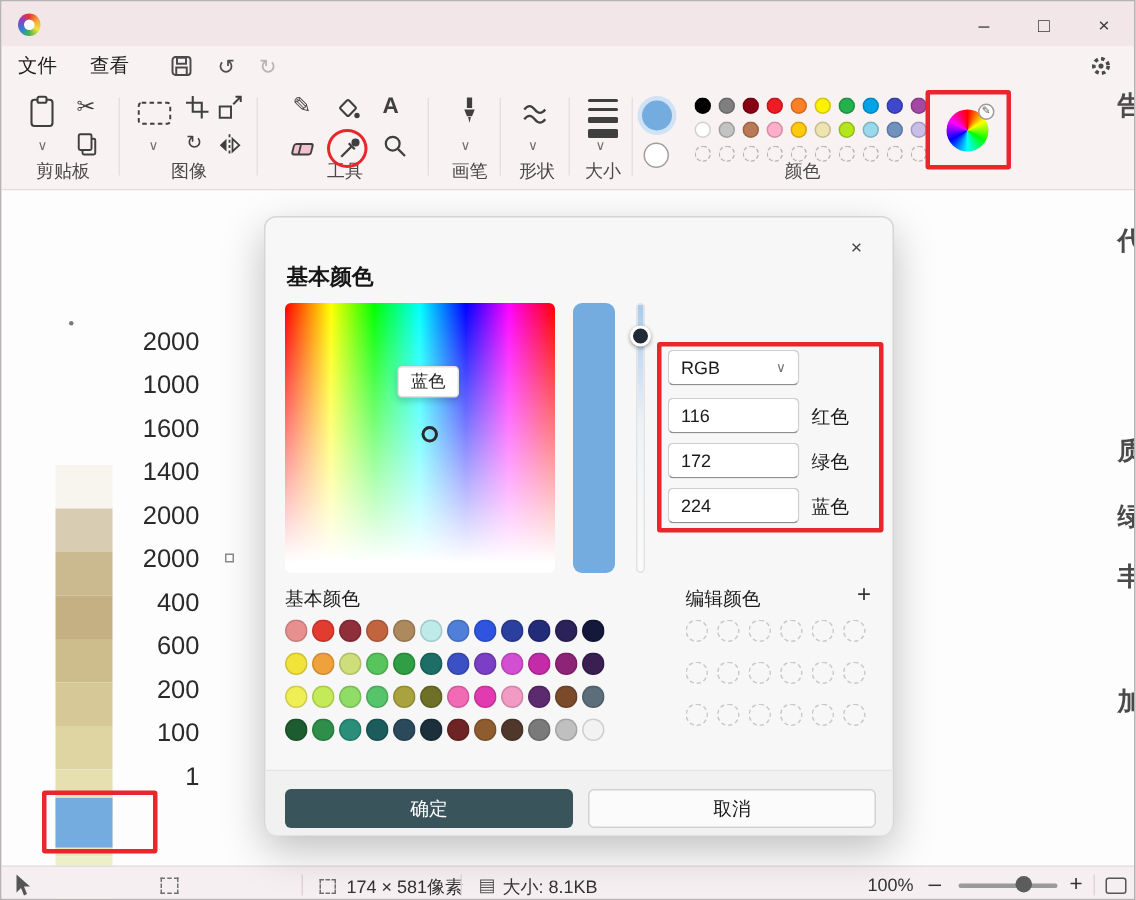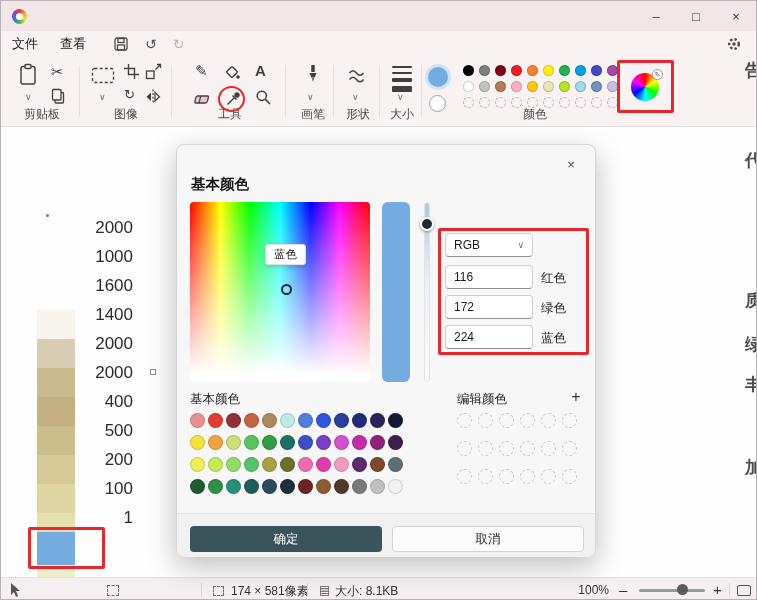--- a/index.html
+++ b/index.html
@@ -323,21 +323,21 @@
       </div>
     <span class="speck" style="top:87px;left:45px"></span>
     <div class="scale-labels" style="top:86px">
         <span class="scale-label">2000</span>
         <span class="scale-label">1000</span>
         <span class="scale-label">1600</span>
         <span class="scale-label">1400</span>
         <span class="scale-label">2000</span>
         <span class="scale-label">2000</span>
         <span class="scale-label">400</span>
-        <span class="scale-label">500</span>
+        <span class="scale-label">600</span>
         <span class="scale-label">200</span>
         <span class="scale-label">100</span>
         <span class="scale-label">1</span>
       </div>
     <div class="blue-swatch" style="top: 405px; background: rgb(116, 172, 224);"></div>
     <span class="resize-handle" style="top:242px"></span>
   </div>
   <div class="edge-col">
       <span class="edge-glyph" style="top: 58px;">告</span>
       <span class="edge-glyph" style="top: 148px;">代</span>

